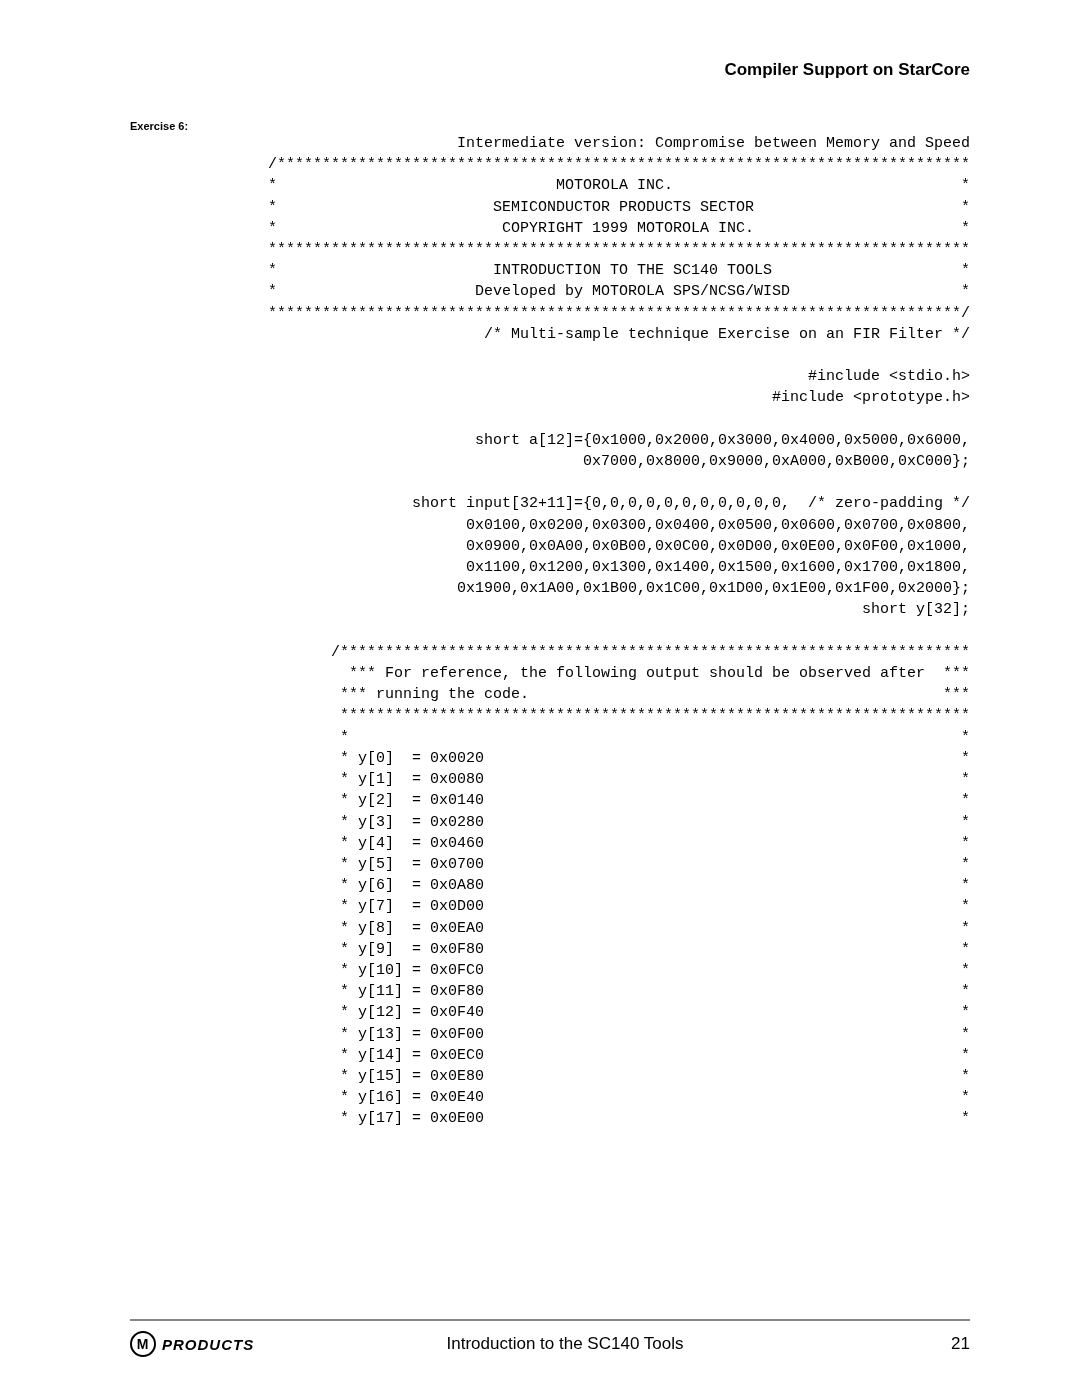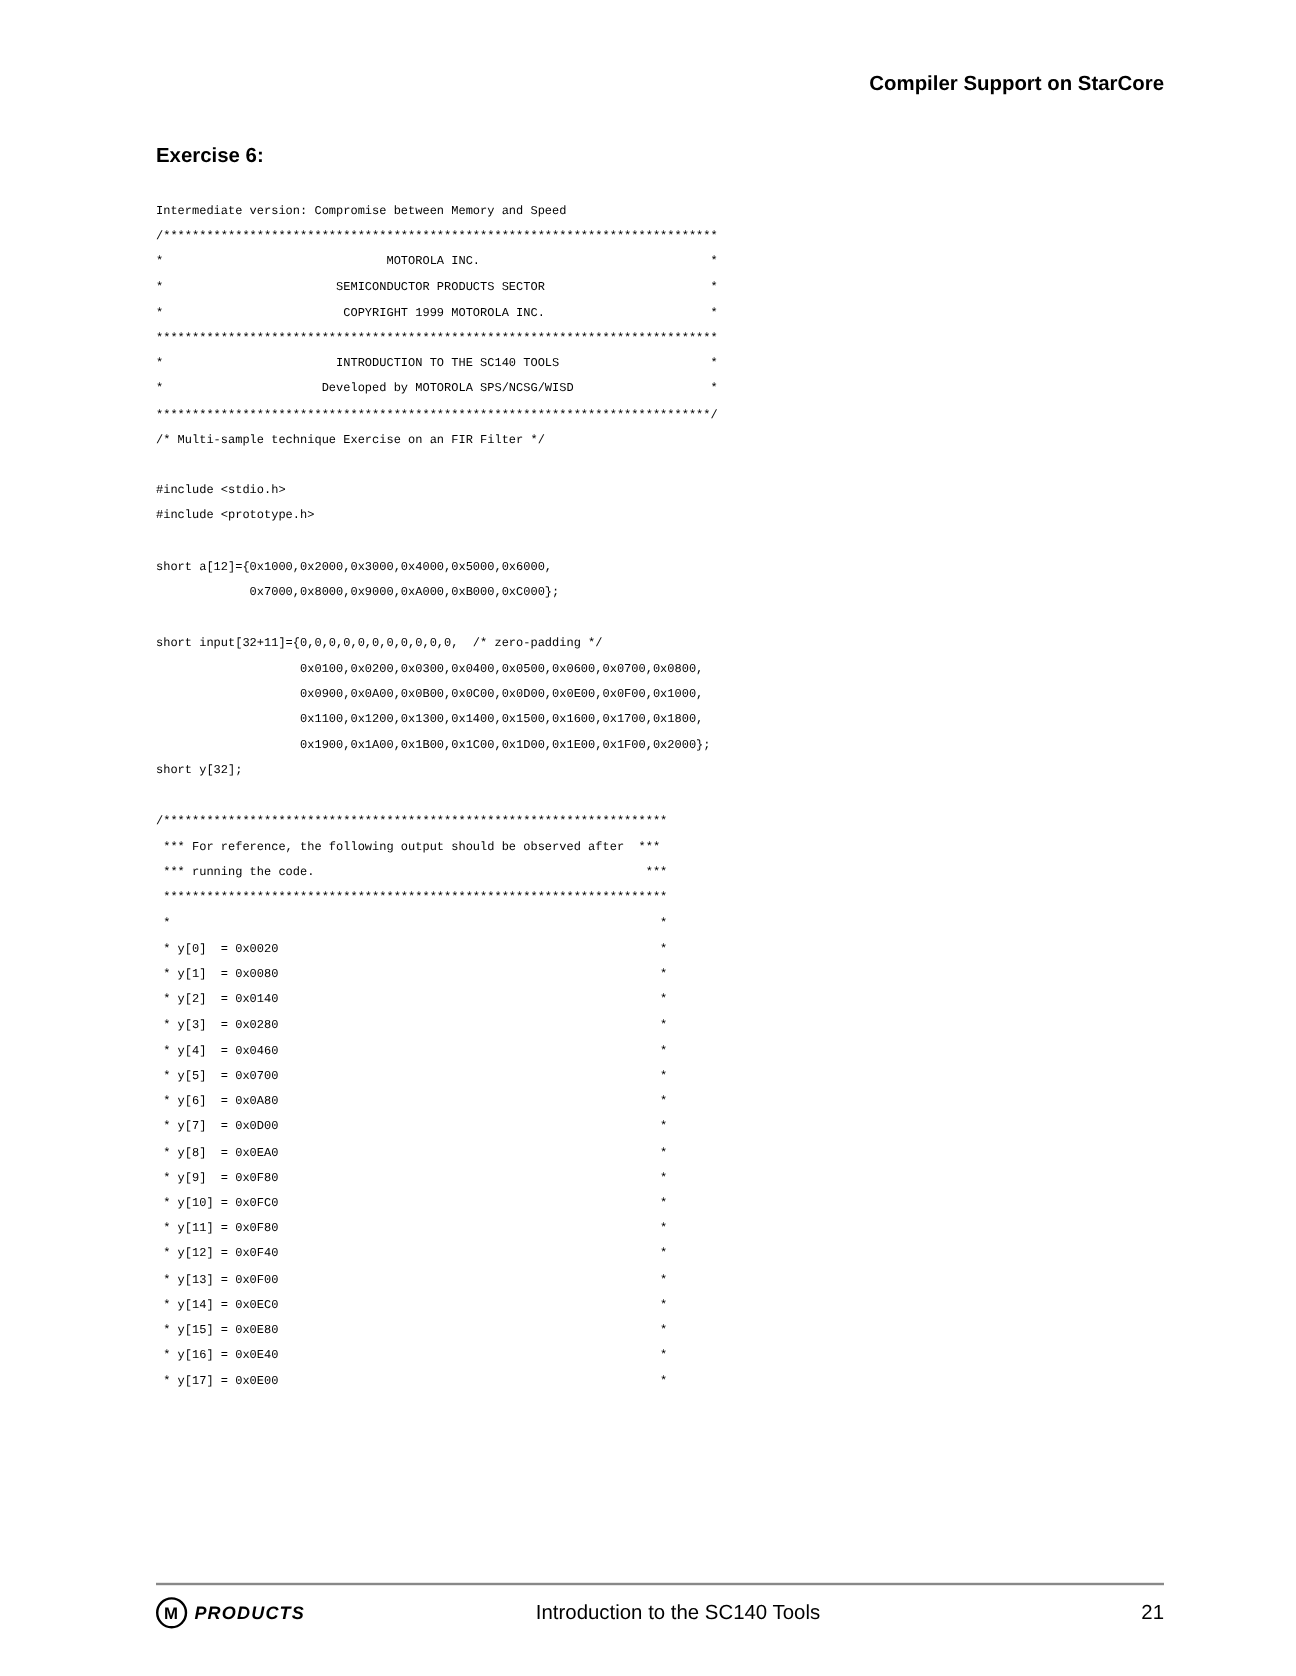--- a/index.html
+++ b/index.html
@@ -12,29 +12,30 @@
     color:#000;
   }
   .header-title{
     text-align:right;
     font-weight:bold;
     font-size:17px;
     margin-bottom:40px;
   }
   .exercise{
     font-weight:bold;
-    font-size:17px;
-    margin-bottom:26px;
+    font-size:11px;
+    margin-bottom:1px;
   }
   pre.code{
     font-family:"Courier New",Courier,monospace;
-    font-size:10px;
+    font-size:15px;
     line-height:21.2px;
     white-space:pre;
     margin:0;
+    text-align:right;
   }
   .footer{
     position:absolute;
     left:130px;right:110px;bottom:40px;
   }
   .rule{
     border-top:2px solid #888;
     margin-bottom:10px;
   }
   .footer-row{

